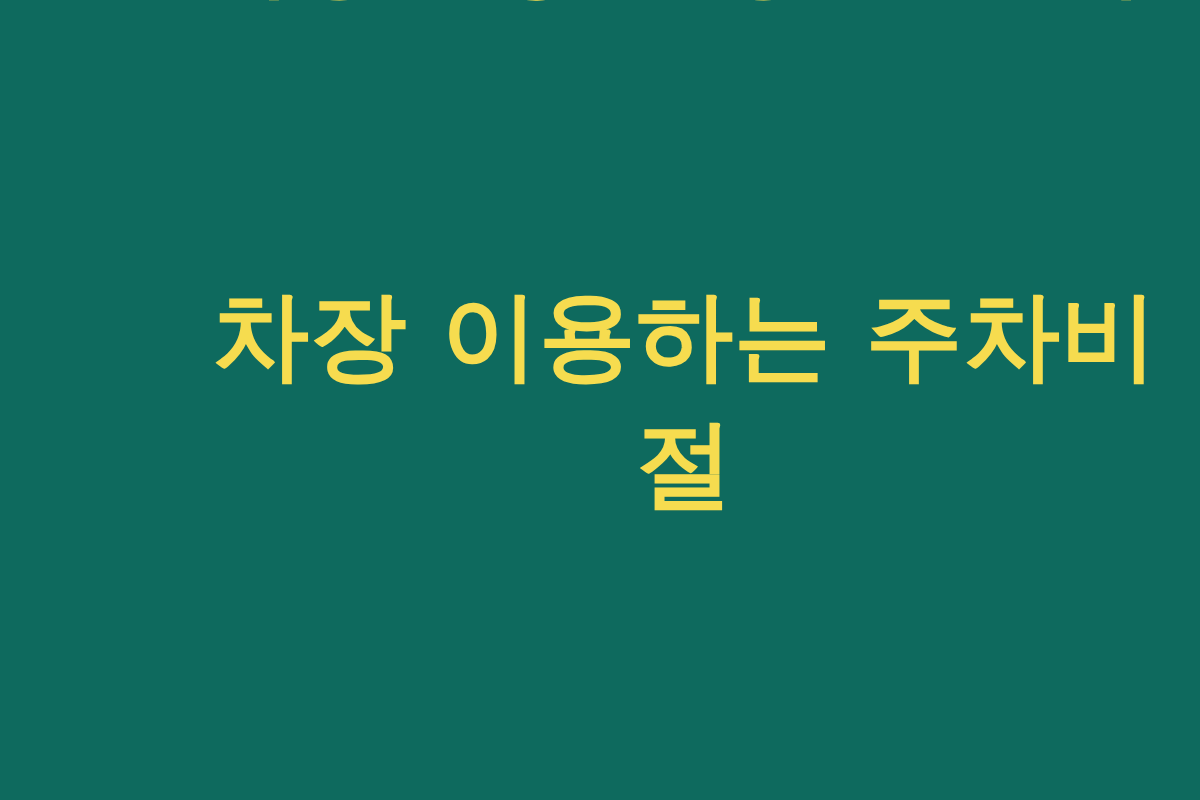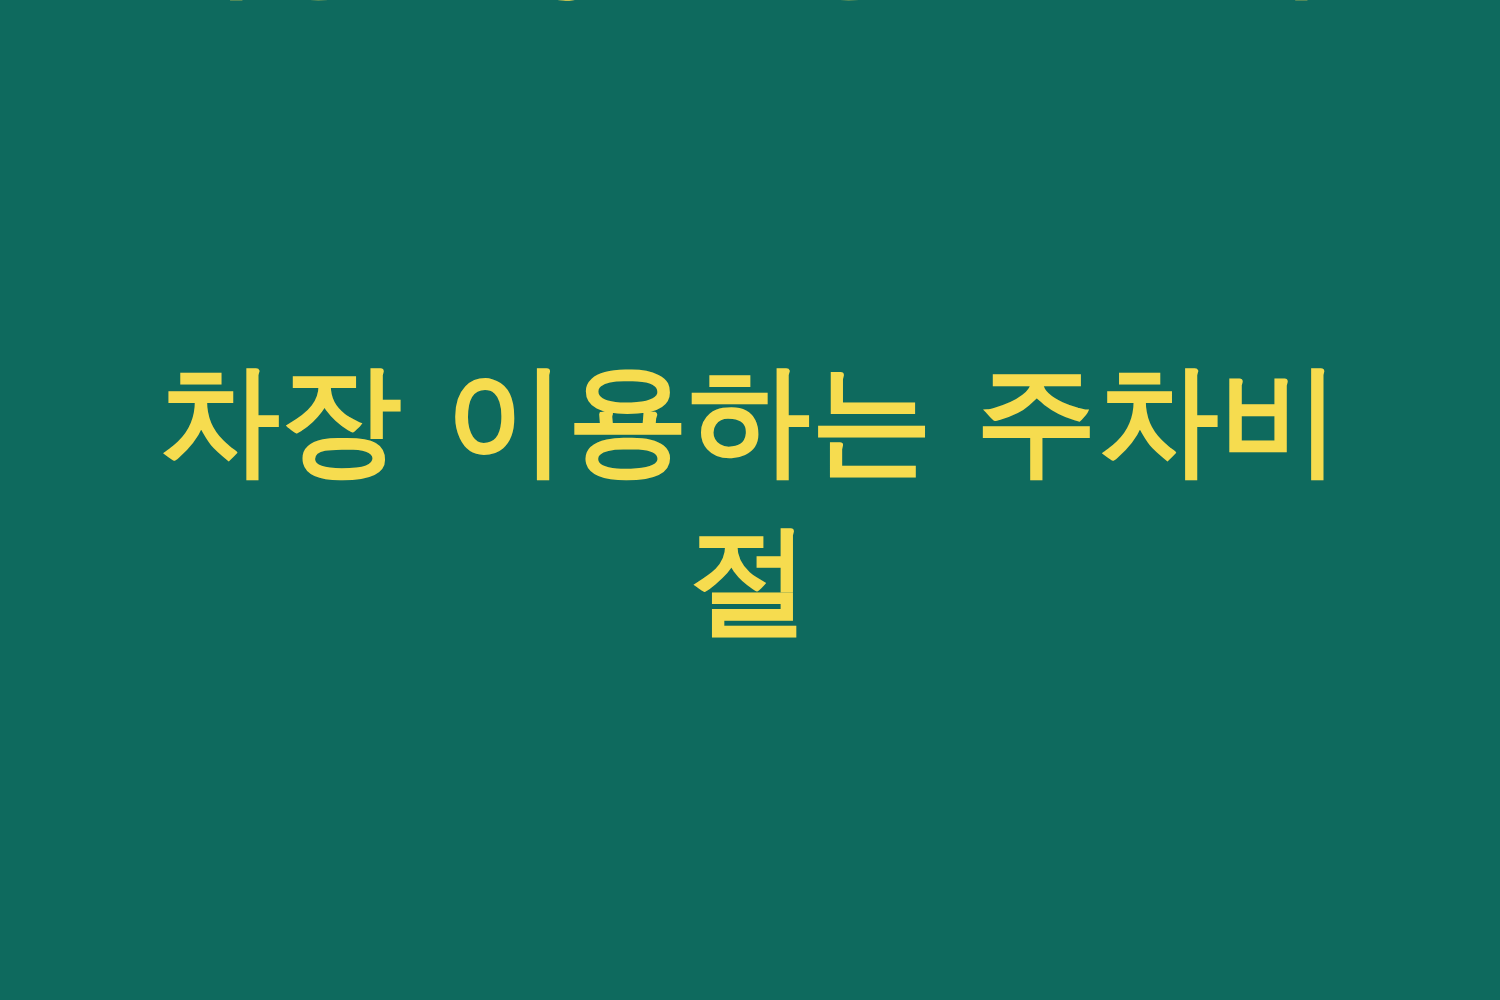--- a/index.html
+++ b/index.html
@@ -15,21 +15,21 @@
     font-family: "Liberation Sans", "DejaVu Sans", sans-serif;
   }
 
   #title-card {
     position: relative;
     box-sizing: border-box;
     width: 1200px;
     height: 800px;
     display: flex;
     align-items: center;
-    justify-content: center;
+    justify-content: flex-end;
     background: #0E6A5E;
   }
 
   #headline {
     display: block;
     width: 1030px;
     margin: 0;
     padding: 0;
     text-align: center;
     color: #F6DC4F;

